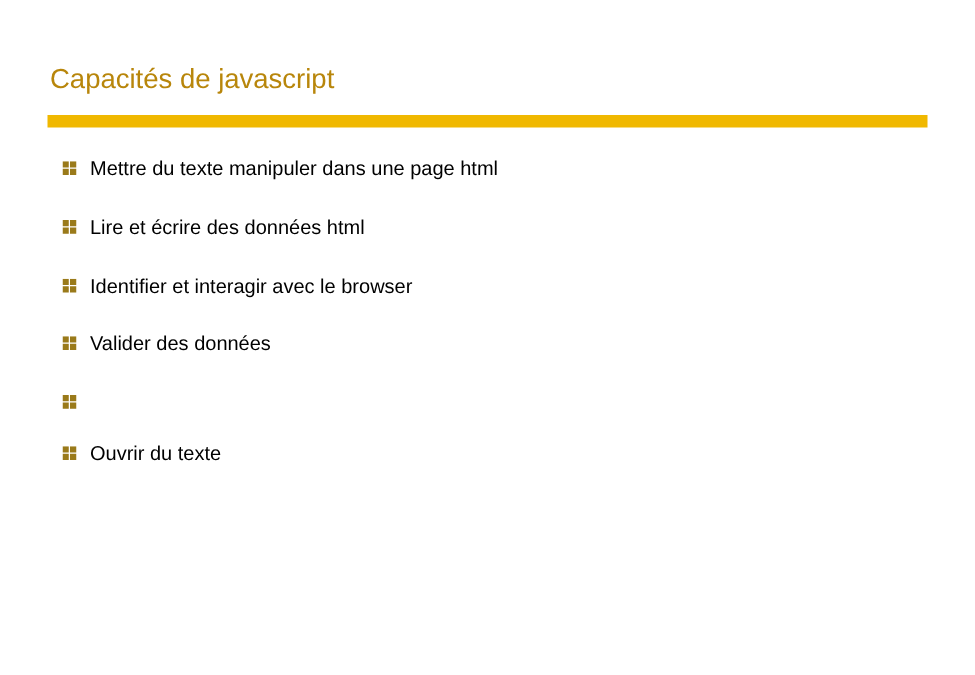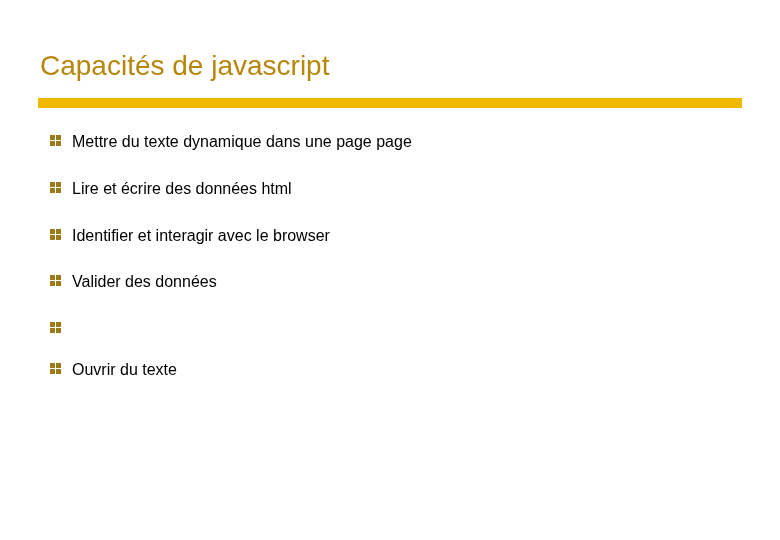--- a/index.html
+++ b/index.html
@@ -10,21 +10,21 @@
     body {
       width: 780px;
       height: 540px;
       background: #ffffff;
       font-family: Arial, Helvetica, sans-serif;
       padding: 50px 40px 40px 40px;
       position: relative;
     }
     .slide-title {
       color: #b8860b;
-      font-size: 28px;
+      font-size: 22px;
       font-weight: normal;
       margin-bottom: 16px;
     }
     .divider {
       height: 10px;
       background: #f0b800;
       margin-bottom: 24px;
       margin-left: -2px;
       margin-right: -2px;
     }
@@ -67,21 +67,21 @@
 <ul class="bullet-list">
   <li class="bullet-item">
     <span class="bullet-icon">
       <svg viewBox="0 0 12 12">
           <rect x="0" y="0" width="5" height="5" fill="currentColor"></rect>
           <rect x="6" y="0" width="5" height="5" fill="currentColor"></rect>
           <rect x="0" y="6" width="5" height="5" fill="currentColor"></rect>
           <rect x="6" y="6" width="5" height="5" fill="currentColor"></rect>
         </svg>
     </span>
-    <span class="bullet-text">Mettre du texte dynamique dans une page page</span>
+    <span class="bullet-text">Mettre du texte manipuler dans une page html</span>
   </li>
   <li class="bullet-item">
     <span class="bullet-icon">
       <svg viewBox="0 0 12 12">
           <rect x="0" y="0" width="5" height="5" fill="currentColor"></rect>
           <rect x="6" y="0" width="5" height="5" fill="currentColor"></rect>
           <rect x="0" y="6" width="5" height="5" fill="currentColor"></rect>
           <rect x="6" y="6" width="5" height="5" fill="currentColor"></rect>
         </svg>
     </span>

